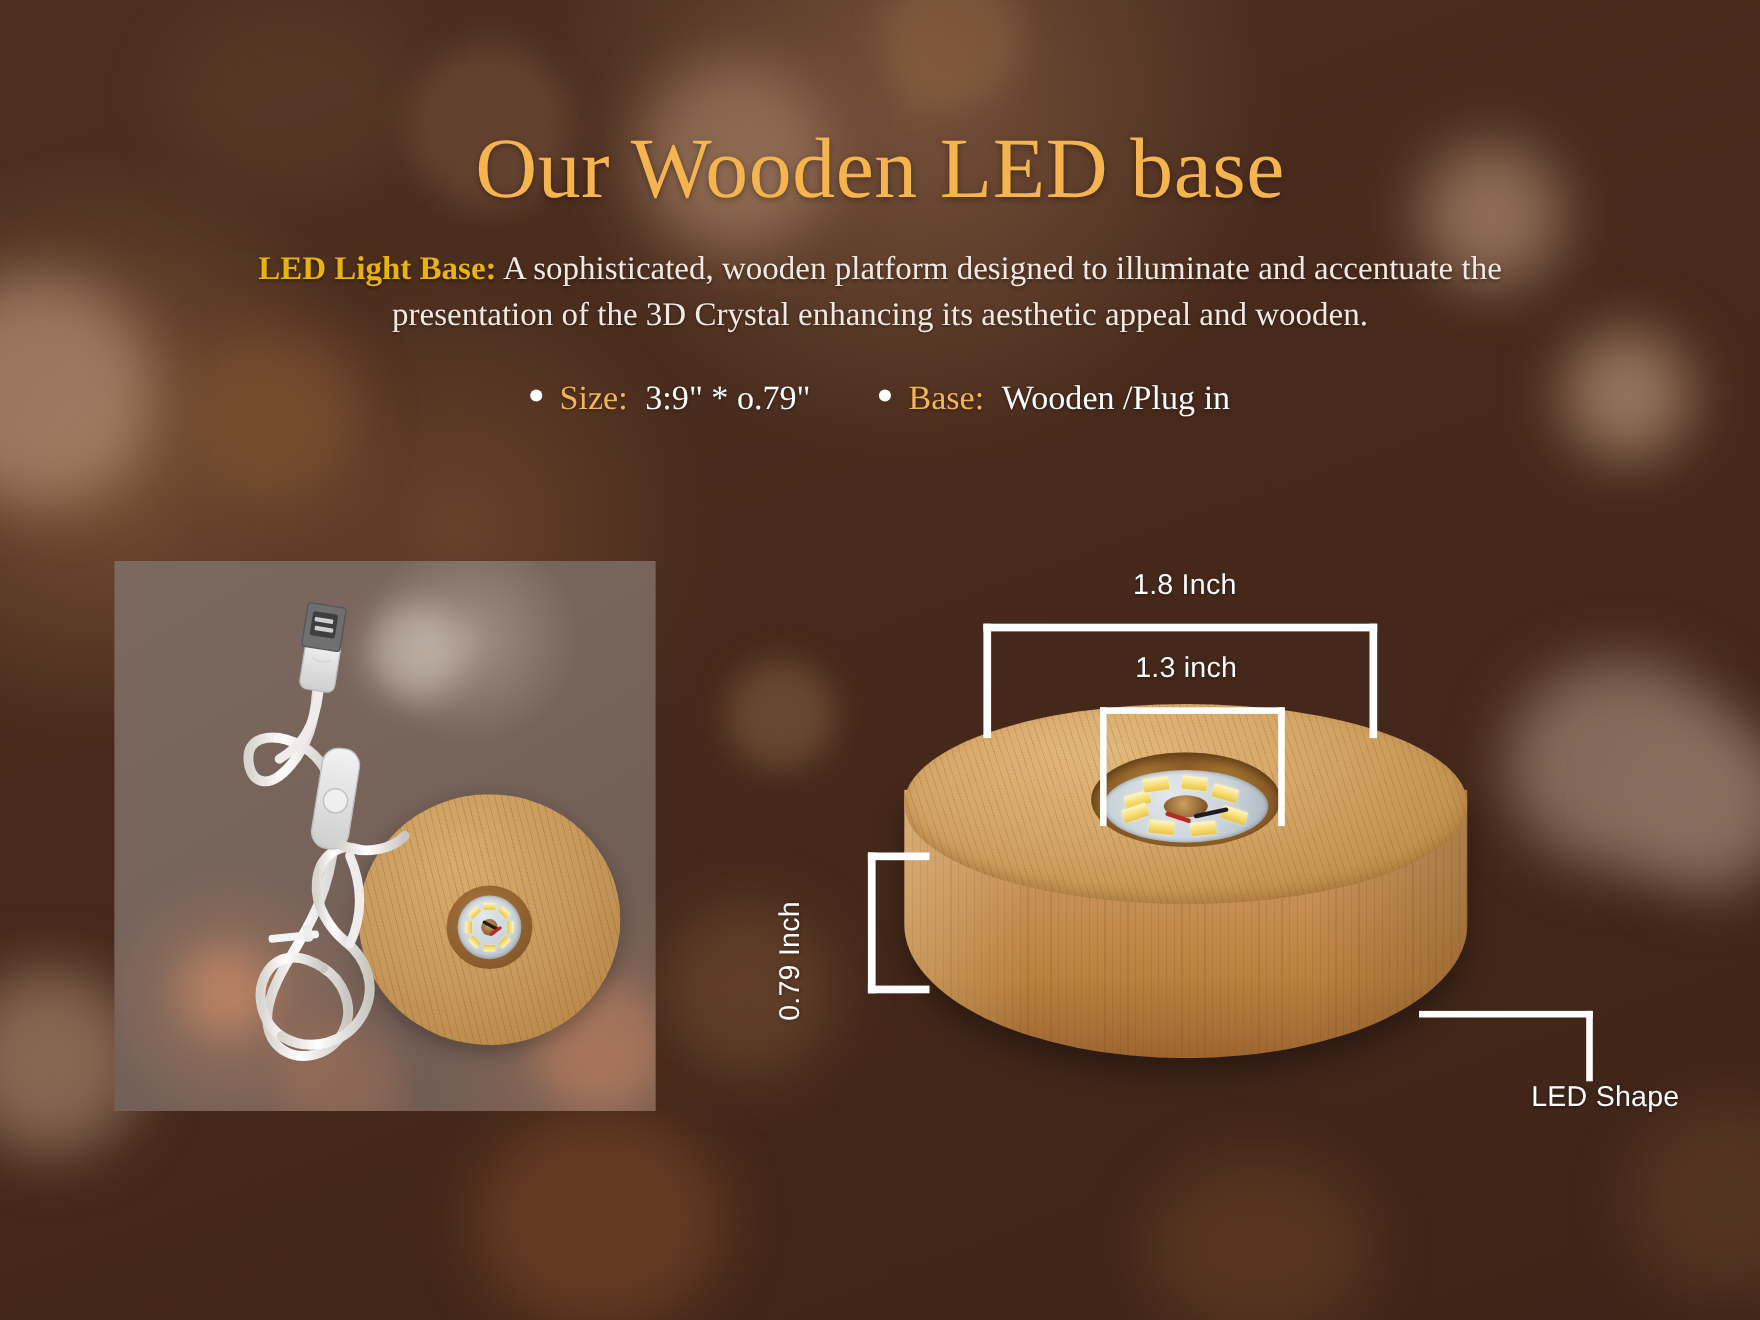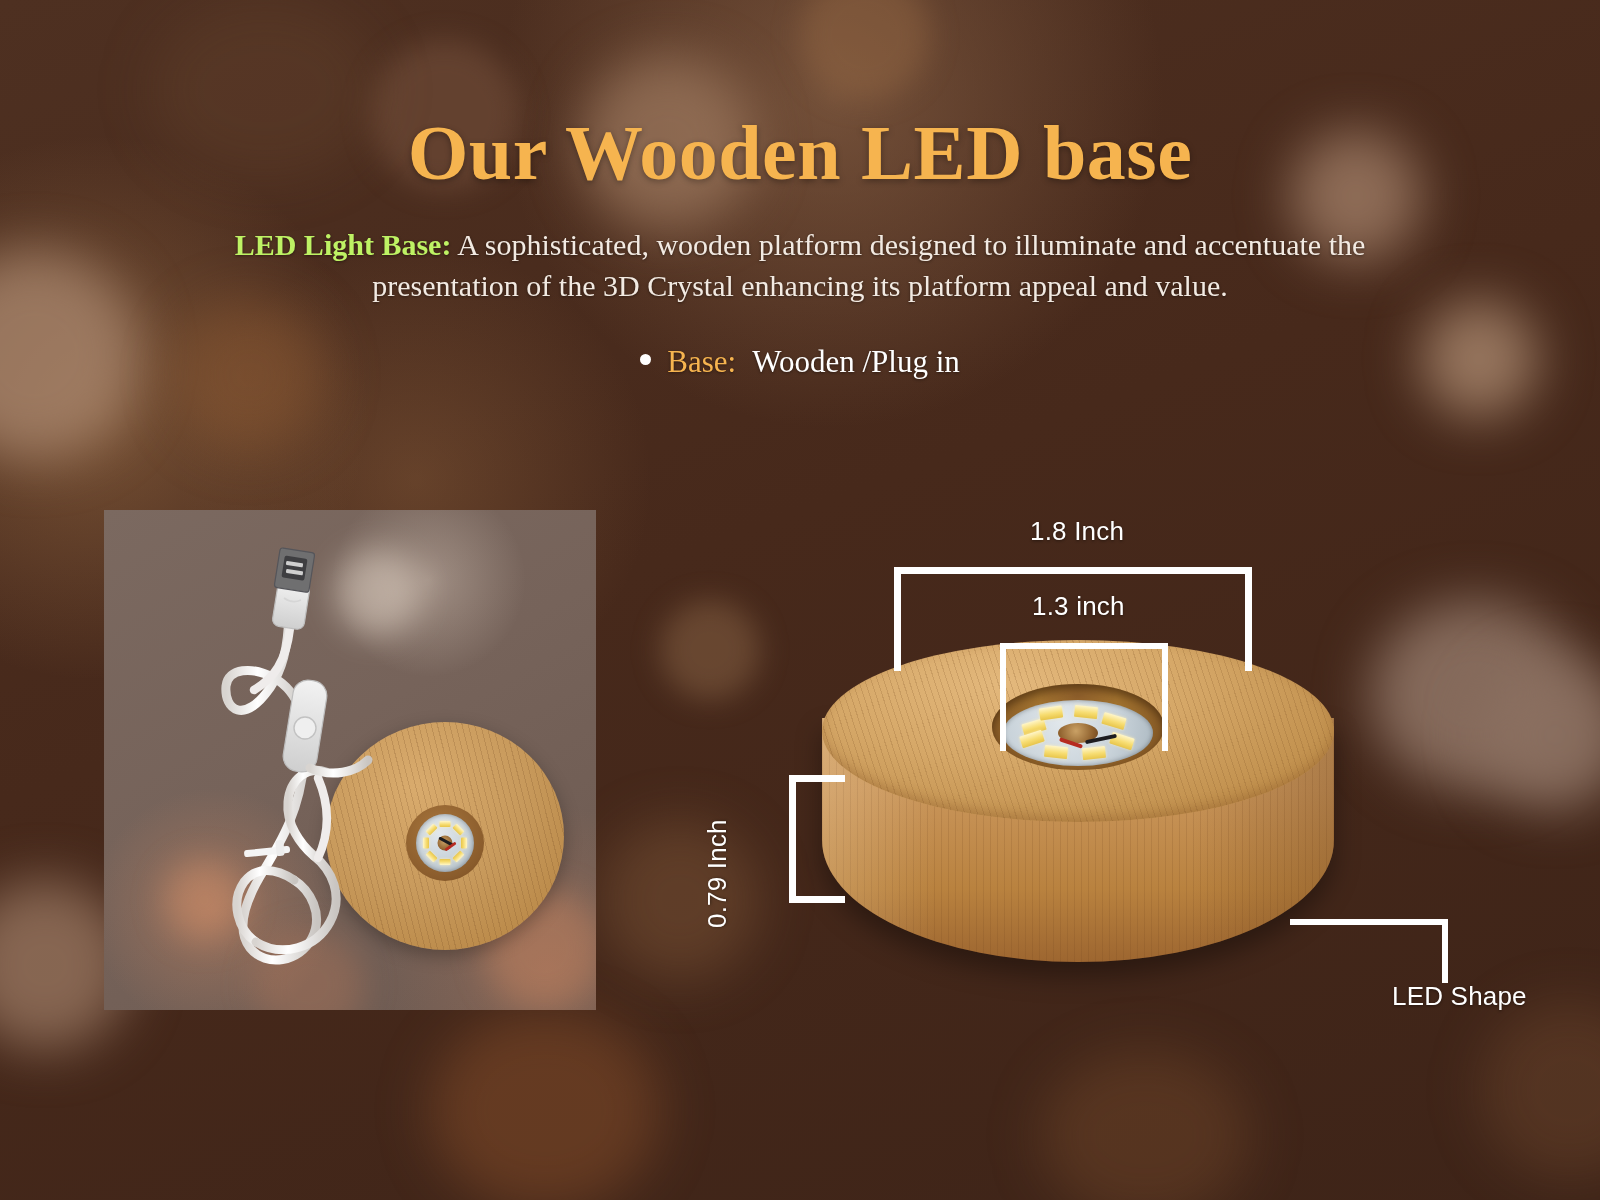--- a/index.html
+++ b/index.html
@@ -25,37 +25,37 @@
       linear-gradient(160deg, #4e3021 0%, #47291b 45%, #3e2418 100%);
   }
   .bk{ position:absolute; border-radius:50%; filter:blur(14px); }
   .bk.soft{ filter:blur(26px); }
 
   
   .title{
     position:absolute; left:0; right:0; top:108px;
     text-align:center;
     font-family:"Liberation Serif", serif;
-    font-weight:700;
+    font-weight:400;
     font-size:78px;
     letter-spacing:.5px;
     color:#F6B44F;
     z-index:5;
     text-shadow:0 2px 6px rgba(0,0,0,.35);
   }
   .subtitle{
     position:absolute; left:170px; width:1260px; top:224px;
     text-align:center;
     font-size:30px;
     line-height:1.38;
     color:#F2EAE2;
     z-index:5;
     text-shadow:0 1px 3px rgba(0,0,0,.45);
   }
-  .subtitle .lead{ color:#bef264; font-weight:700; }
+  .subtitle .lead{ color:#eab308; font-weight:700; }
 
   .bullets{
     position:absolute; left:0; right:0; top:344px;
     display:flex; justify-content:center; align-items:baseline;
     gap:62px;
     z-index:5;
     font-size:31px;
     color:#F4EDE6;
     text-shadow:0 1px 3px rgba(0,0,0,.45);
   }
@@ -219,24 +219,29 @@
     <div class="bk soft" style="left:-40px;  top:880px;  width:170px; height:170px; background:rgba(163,128,105,.70);"></div>
     <div class="bk soft" style="left:430px;  top:1010px; width:230px; height:200px; background:rgba(166,96,50,.34);"></div>
     <div class="bk soft" style="left:1040px; top:1050px; width:210px; height:170px; background:rgba(150,96,56,.26);"></div>
     <div class="bk soft" style="left:1480px; top:1000px; width:180px; height:180px; background:rgba(150,100,62,.24);"></div>
     <div class="bk soft" style="left:150px;  top:0px;    width:230px; height:180px; background:rgba(120,80,54,.22);"></div>
   </div>
 
   <div class="title">Our Wooden LED base</div>
 
   <div class="subtitle">
-    <span class="lead">LED Light Base:</span><span> A sophisticated, wooden platform designed to illuminate and accentuate the presentation of the 3D Crystal enhancing its platform appeal and value.</span>
+    <span class="lead">LED Light Base:</span><span> A sophisticated, wooden platform designed to illuminate and accentuate the presentation of the 3D Crystal enhancing its aesthetic appeal and wooden.</span>
   </div>
 
   <div class="bullets">
+    <div class="bullet">
+      <span class="dot"></span>
+      <span class="bl-label">Size:</span>
+      <span class="bl-value">3:9" * o.79"</span>
+    </div>
     <div class="bullet">
       <span class="dot"></span>
       <span class="bl-label">Base:</span>
       <span class="bl-value">Wooden /Plug in</span>
     </div>
   </div>
 
   <div class="photo-panel">
 
     <div class="pp-bk" style="left:230px; top:40px;  width:86px;  height:86px;  background:rgba(255,243,228,.40);"></div>

